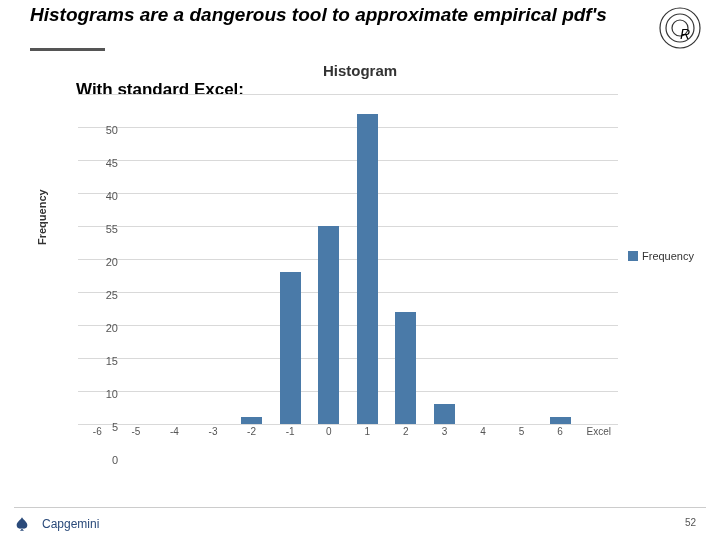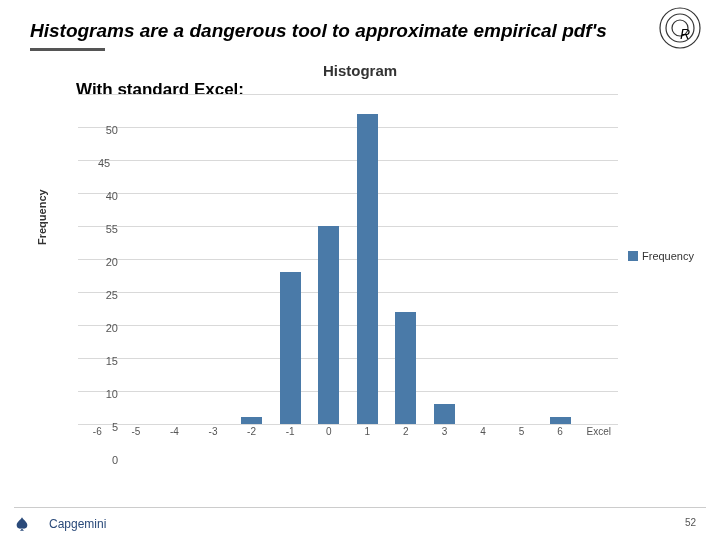--- a/index.html
+++ b/index.html
@@ -13,21 +13,21 @@
     position: relative;
     overflow: hidden;
   }
   .slide {
     width: 720px;
     height: 540px;
     position: relative;
   }
   .title-row {
     position: absolute;
-    top: 20px;
+    top: 4px;
     left: 30px;
     right: 20px;
     font-size: 19px;
     font-weight: bold;
     font-style: italic;
     white-space: nowrap;
   }
   .title-underline {
     position: absolute;
     top: 48px;
@@ -145,21 +145,21 @@
     background: #4a7aa8;
   }
   .footer-logo {
     position: absolute;
     left: 14px;
     bottom: 8px;
     font-size: 12px;
     color: #2a4a7a;
     display: flex;
     align-items: center;
-    gap: 19px;
+    gap: 12px;
   }
   .footer-logo .spade {
     width: 16px; height: 16px;
     color: #2a4a7a;
   }
   .footer-line {
     position: absolute;
     left: 14px; right: 14px;
     bottom: 32px;
     height: 1px;
@@ -221,21 +221,21 @@
     </div>
   <div class="y-tick" style="top: 334px;">0</div>
       <div class="y-tick" style="top: 301px;">5</div>
       <div class="y-tick" style="top: 268px;">10</div>
       <div class="y-tick" style="top: 235px;">15</div>
       <div class="y-tick" style="top: 202px;">20</div>
       <div class="y-tick" style="top: 169px;">25</div>
       <div class="y-tick" style="top: 136px;">20</div>
       <div class="y-tick" style="top: 103px;">55</div>
       <div class="y-tick" style="top: 70px;">40</div>
-      <div class="y-tick" style="top: 37px; text-align: center;">45</div>
+      <div class="y-tick" style="top: 37px;">45</div>
       <div class="y-tick" style="top: 4px;">50</div>
       <div class="x-tick" style="left: 53.2857px;">-6</div>
       <div class="x-tick" style="left: 91.8571px;">-5</div>
       <div class="x-tick" style="left: 130.429px;">-4</div>
       <div class="x-tick" style="left: 169px;">-3</div>
       <div class="x-tick" style="left: 207.571px;">-2</div>
       <div class="x-tick" style="left: 246.143px;">-1</div>
       <div class="x-tick" style="left: 284.714px;">0</div>
       <div class="x-tick" style="left: 323.286px;">1</div>
       <div class="x-tick" style="left: 361.857px;">2</div>

